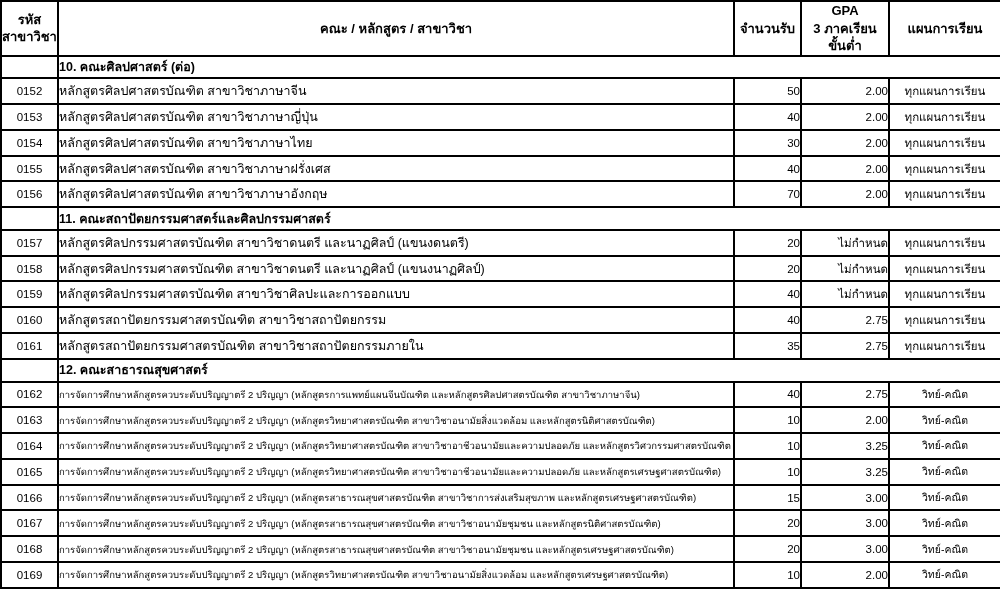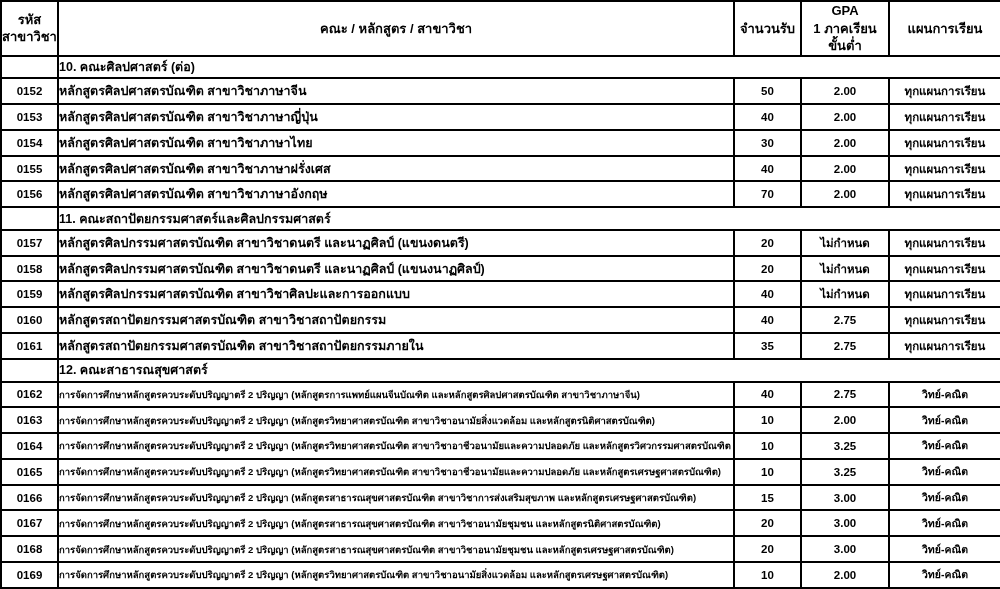--- a/index.html
+++ b/index.html
@@ -36,33 +36,33 @@
     line-height: 1.35;
   }
   th .hdr-line { display: block; }
   tr.section-row { height: 21px; padding-left: 43px; }
   td.section-title {
     font-size: 12.5px;
     font-weight: bold;
     text-align: left;
     padding-left: 4px;
   }
-  tr.data-row { height: 25px; font-weight: bold; }
+  tr.data-row { height: 25px; }
   td.code {
     font-size: 11.5px;
     text-align: center;
   }
   td.program {
     font-size: 12.5px;
     text-align: left;
     padding-left: 4px;
   }
   td.num {
     font-size: 11.5px;
-    text-align: center;
+    text-align: right;
   }
   td.plan {
     font-size: 11.5px;
     text-align: center;
   }
   tr.small td.program { font-size: 9.5px; }
   tr.small td.plan { font-size: 10.5px; }
 </style>
 </head>
 <body>
@@ -78,21 +78,21 @@
   <thead>
     <tr>
       <th>
         <span class="hdr-line">รหัส</span>
         <span class="hdr-line">สาขาวิชา</span>
       </th>
       <th>คณะ / หลักสูตร / สาขาวิชา</th>
       <th>จำนวนรับ</th>
       <th>
         <span class="hdr-line">GPA</span>
-        <span class="hdr-line">1 ภาคเรียน</span>
+        <span class="hdr-line">3 ภาคเรียน</span>
         <span class="hdr-line">ขั้นต่ำ</span>
       </th>
       <th>แผนการเรียน</th>
     </tr>
   </thead>
   <tbody id="table-body">
   <tr class="section-row">
     <td class="code"></td>
     <td class="section-title" colspan="4">10. คณะศิลปศาสตร์ (ต่อ)</td>
   </tr>

